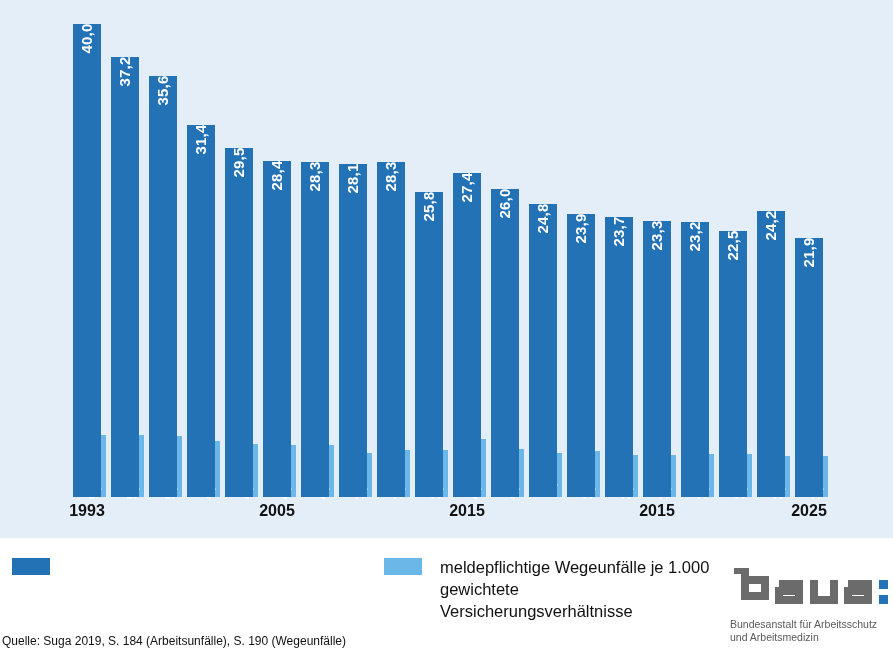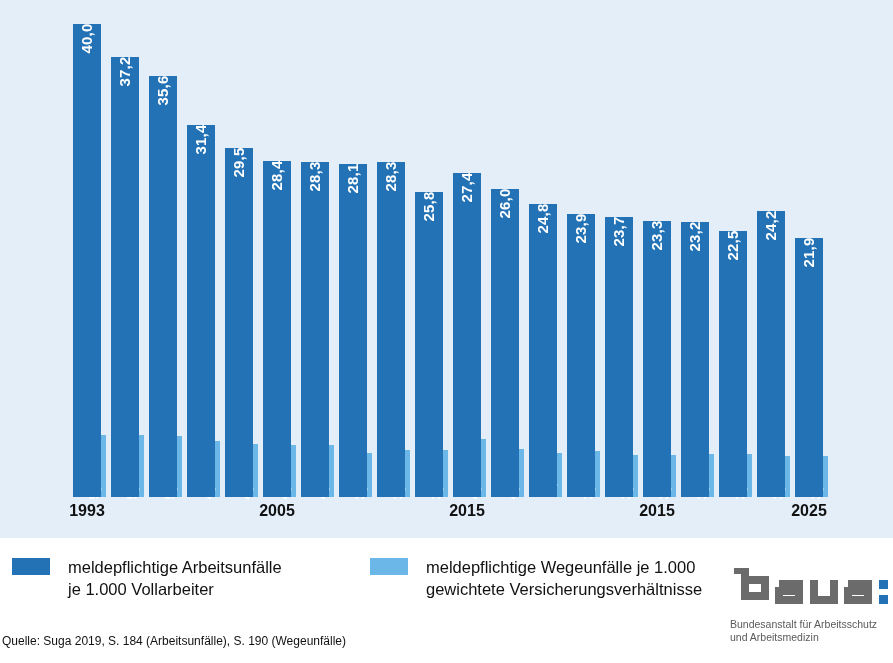--- a/index.html
+++ b/index.html
@@ -331,24 +331,22 @@
       <span class="x-tick" style="left: 204px;">2005</span>
       <span class="x-tick" style="left: 394px;">2015</span>
       <span class="x-tick" style="left: 584px;">2015</span>
       <span class="x-tick" style="left: 736px;">2025</span>
     </div>
 </div>
 
 <div id="legend">
     <div class="legend-item" style="left: 0px;">
       <span class="legend-swatch" style="background: rgb(34, 114, 181);"></span>
-      <span class="legend-text">meldepflichtige Arbeitsunfälle
-je 1.000 Vollarbeiter</span>
     </div>
-    <div class="legend-item" style="left: 358px;">
+    <div class="legend-item" style="left: 372px;">
       <span class="legend-swatch" style="background: rgb(107, 184, 232);"></span>
       <span class="legend-text">meldepflichtige Wegeunfälle je 1.000
 gewichtete Versicherungsverhältnisse</span>
     </div>
   </div>
 
 <div id="source-note">Quelle: Suga 2019, S. 184 (Arbeitsunfälle), S. 190 (Wegeunfälle)</div>
 
 <div id="baua-block">
   <svg id="baua-logo" width="158" height="44" viewBox="0 0 158 44" aria-label="baua">

